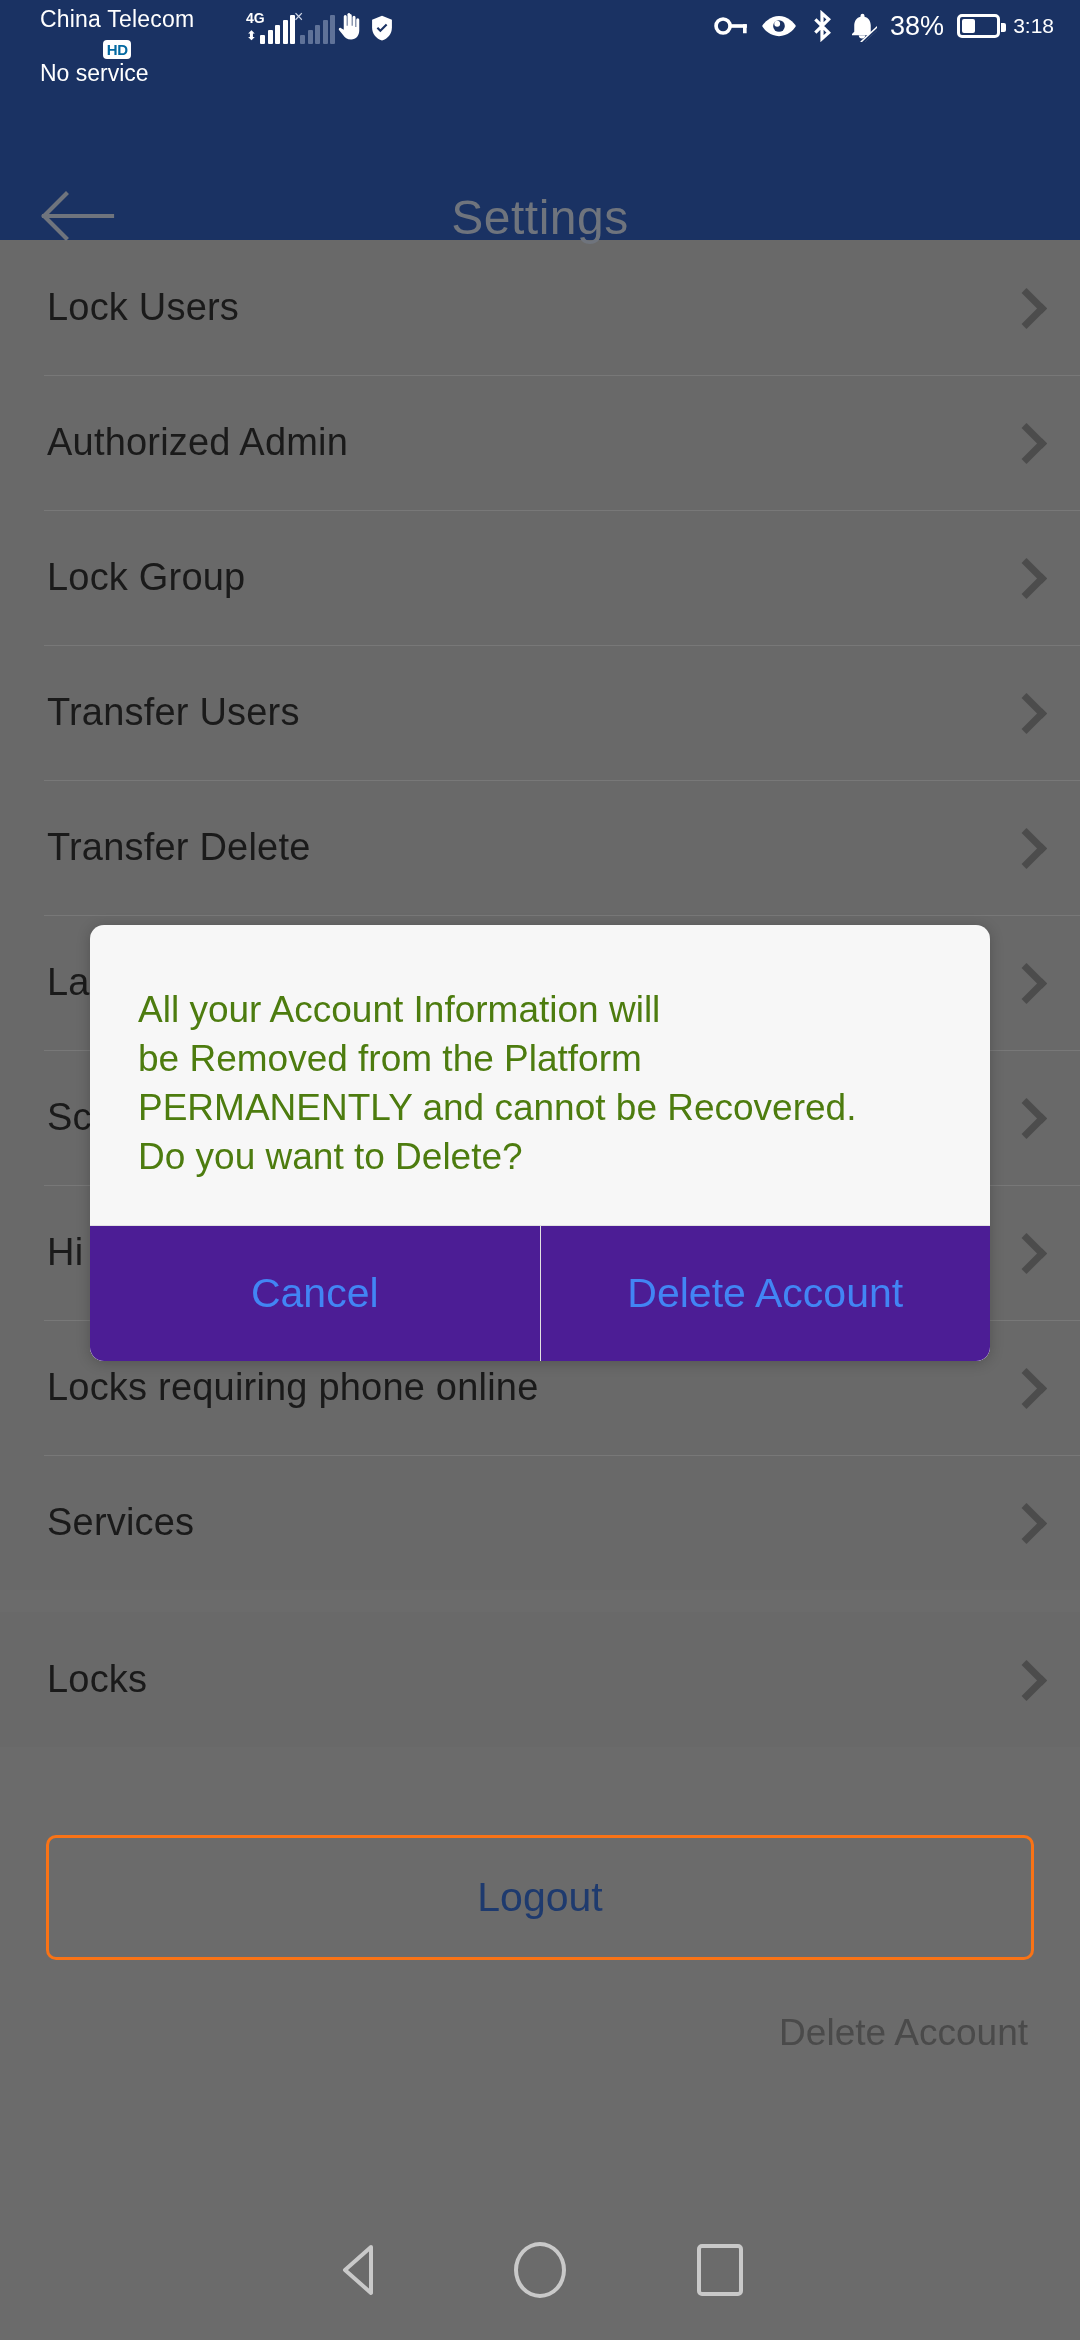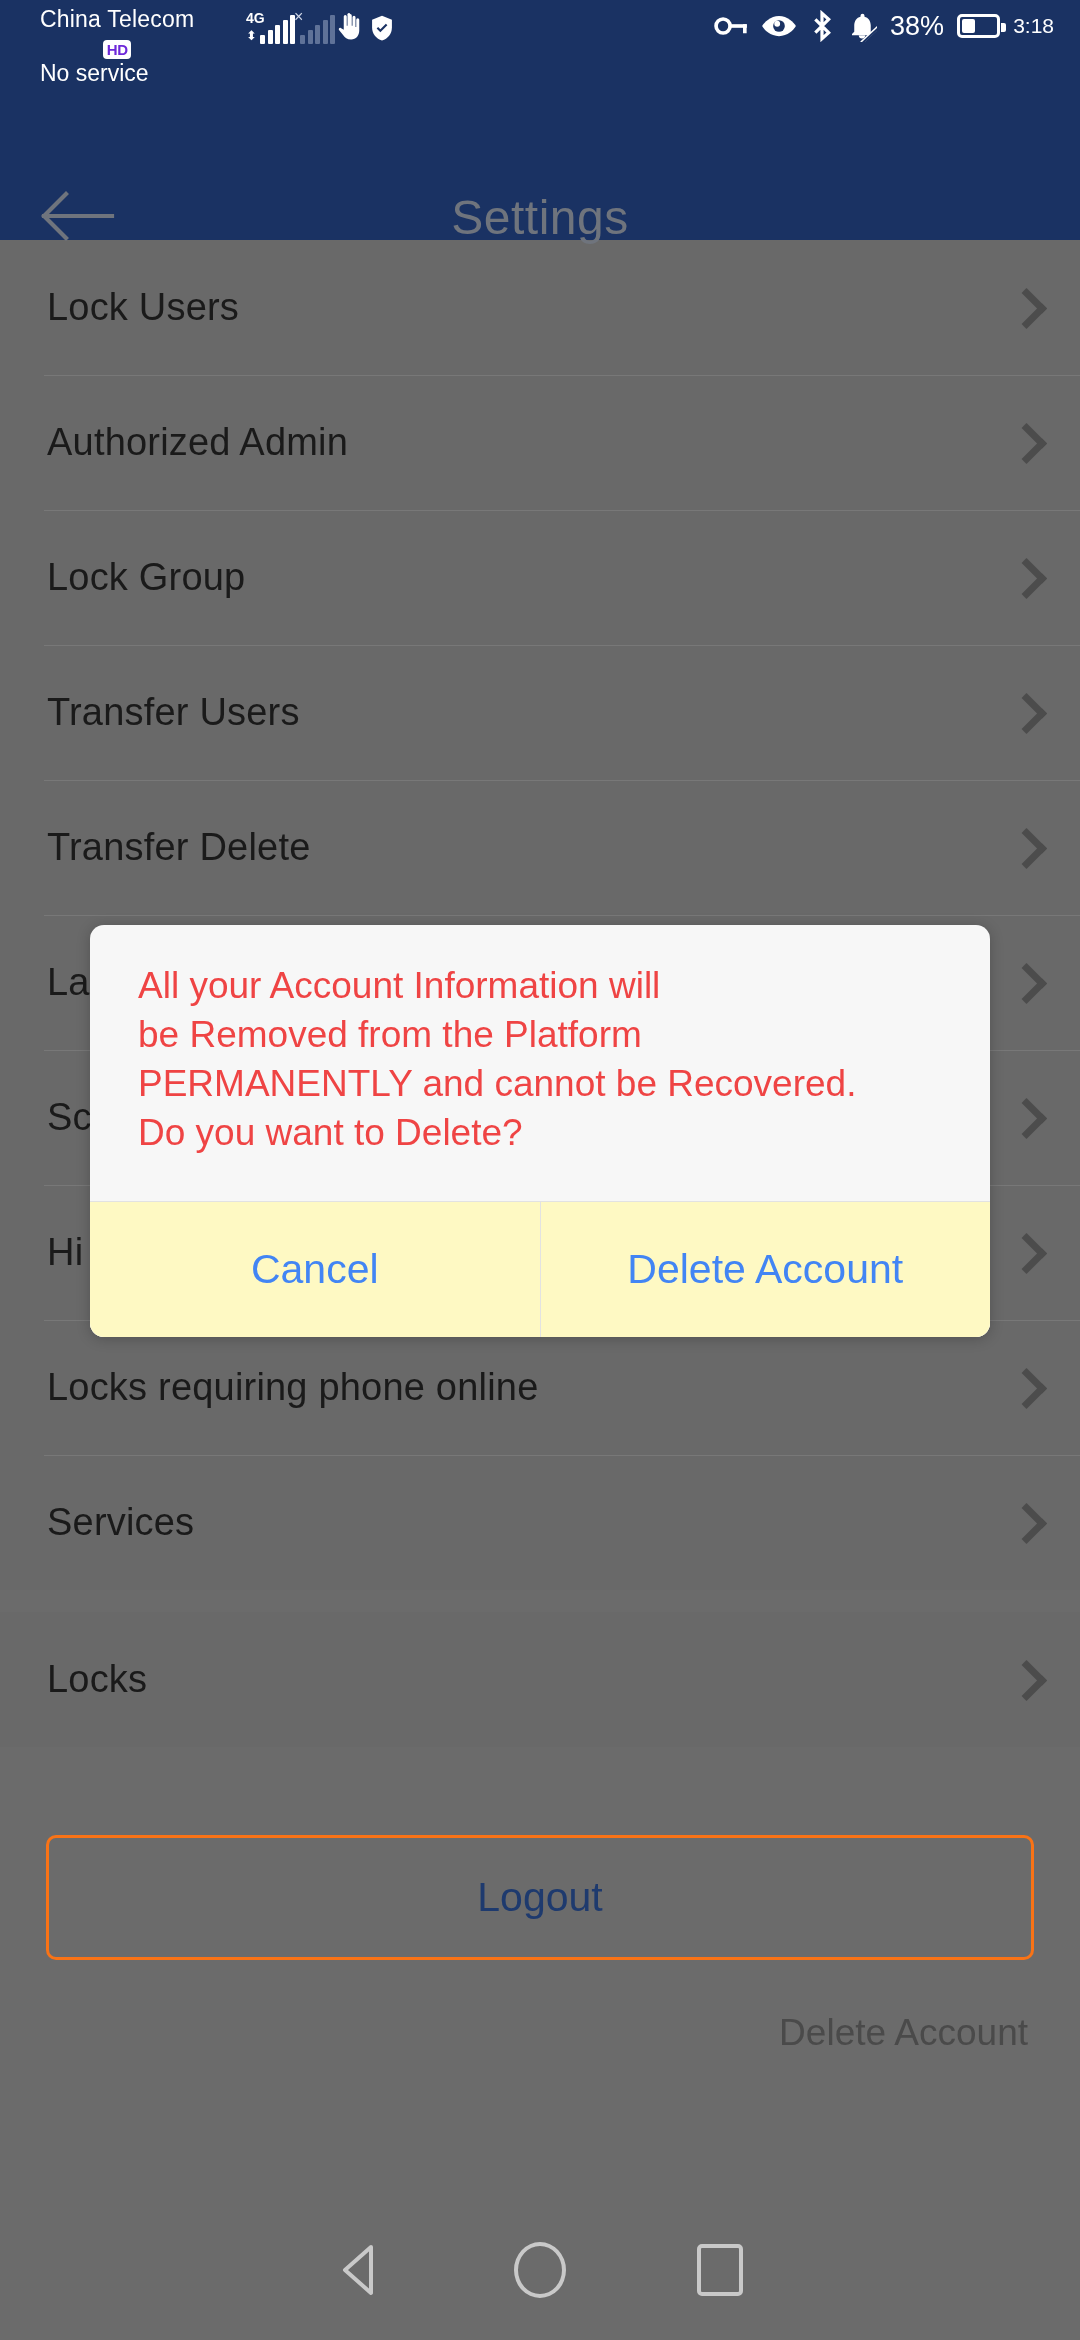--- a/index.html
+++ b/index.html
@@ -13,21 +13,21 @@
 
   
   .statusbar{
     position:absolute; top:0; left:0; width:1080px; height:72px;
     background:#1a3263; color:#ffffff; z-index:5;
   }
   .sb-left{ position:absolute; left:40px; top:6px; display:flex; flex-direction:column; }
   .sb-carrier-row{ display:flex; align-items:center; gap:7px;flex-direction:column; }
   .sb-carrier{ font-size:23px; letter-spacing:.2px; line-height:27px; }
   .hd-badge{
-    display:inline-block; background:#ffffff; color:#6d28d9;
+    display:inline-block; background:#ffffff; color:#0369a1;
     font-size:15px; font-weight:bold; line-height:18px;
     padding:1px 4px 0 4px; border-radius:4px; letter-spacing:-.5px;
   }
   .sb-noservice{ font-size:23px; line-height:27px; margin-top:1px; }
 
   .sb-signals{ position:absolute; left:246px; top:10px; display:flex; align-items:flex-end; gap:4px; }
   .gen-label{ font-size:14px; font-weight:bold; position:absolute; left:0px; top:0px; }
   .bars{ display:flex; align-items:flex-end; gap:2.5px; height:28px; }
   .bars span{ width:5px; background:#fff; border-radius:1px; }
   .bars span:nth-child(1){height:9px;}
@@ -110,29 +110,29 @@
   .nav-circle{ width:52px; height:56px; border:4px solid #c9c9c9; border-radius:50%; }
   .nav-square{ width:46px; height:52px; border:4px solid #c9c9c9; border-radius:5px; }
 
   
   .dialog{
     position:absolute; left:90px; top:925px; width:900px;
     background:#f7f7f7; border-radius:14px; overflow:hidden;
     z-index:10; box-shadow:0 2px 14px rgba(0,0,0,.22);
   }
   .dialog-msg{
-    padding:36px 48px 44px 48px; font-size:37px; line-height:49px;
-    color:#ef4444; white-space:pre-line;
+    padding:60px 48px 44px 48px; font-size:37px; line-height:49px;
+    color:#4d7c0f; white-space:pre-line;
   }
   .dialog-actions{
     display:flex; background:#ffffff; border-top:1px solid #e2e2e2;
   }
   .dlg-btn{
     flex:1; height:135px; display:flex; align-items:center; justify-content:center;
-    font-size:41px; color:#4285f4; background:#fef9c3; cursor:pointer;
+    font-size:41px; color:#4285f4; background:#4c1d95; cursor:pointer;
     font-family:"Liberation Sans", sans-serif; border:none;
   }
   .dlg-btn + .dlg-btn{ border-left:1px solid #e2e2e2; }
 </style>
 </head>
 <body>
 
 <div id="screen">
 
   <div class="statusbar">

